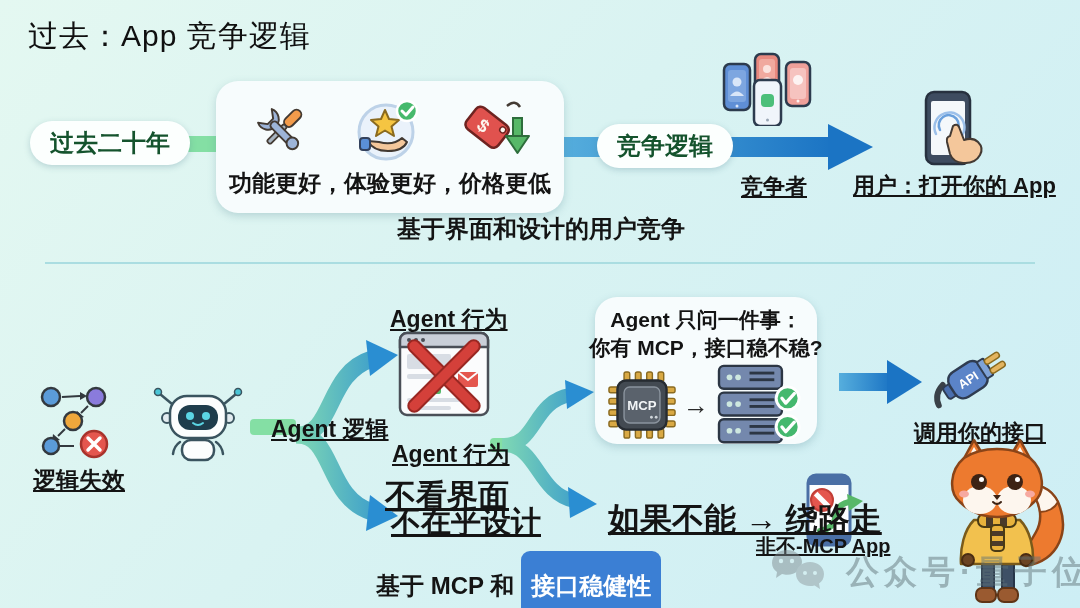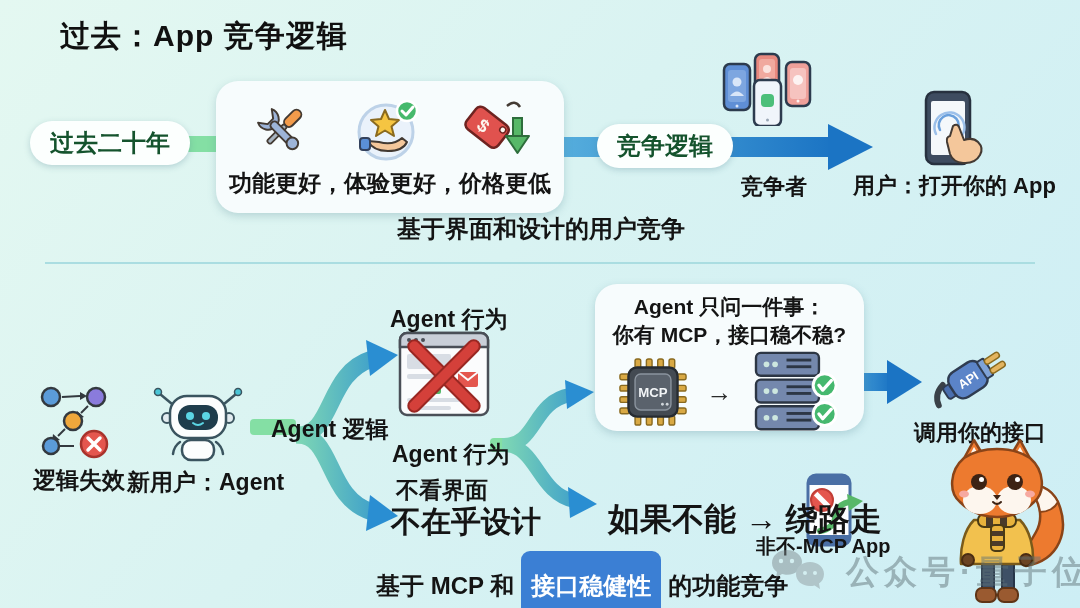--- a/index.html
+++ b/index.html
@@ -1,33 +1,33 @@
 <!DOCTYPE html>
 <html><head>
 <meta charset="utf-8">
 <style>
   * { margin:0; padding:0; box-sizing:border-box; }
   html,body { width:1080px; height:608px; }
   body { font-family:"Liberation Sans","DejaVu Sans",sans-serif; }
   .canvas { position:relative; width:1080px; height:608px; overflow:hidden;
             background:linear-gradient(130deg,#e4f8f1 0%,#d9f3f2 45%,#cdeef5 100%); }
   .abs { position:absolute; }
-  .title { font-size:30px; font-weight:bold; color:#101010; letter-spacing:1px; z-index:3;margin-left:32px; }
+  .title { font-size:30px; font-weight:normal; color:#101010; letter-spacing:1px; z-index:3; }
   .pill { background:#fcfffe; border-radius:24px; padding:6px 20px; font-size:24px; font-weight:bold;
           color:#14532d; box-shadow:0 2px 6px rgba(80,130,145,.3); z-index:3; white-space:nowrap; }
   .card { background:#f7fcfd; border-radius:22px; box-shadow:0 3px 8px rgba(80,130,145,.28); z-index:2; }
-  .lbl { font-weight:bold; color:#141414; white-space:nowrap; z-index:3; }
+  .lbl { font-weight:bold; color:#141414; white-space:nowrap; z-index:3;text-decoration:underline; }
   .stub { background:#84dfa4; border-radius:4px; z-index:1; }
   .divider { background:#aadde1; height:2px; z-index:1; }
   .factors-card { display:flex; flex-direction:column; align-items:center; padding-top:14px; }
   .factors-icons { display:flex; gap:42px; align-items:center; height:72px; }
   .factors-text { font-size:23px; font-weight:bold; color:#141414; margin-top:1px; white-space:nowrap; }
   .mcp-card { display:flex; flex-direction:column; align-items:center; padding-top:9px; }
   .mcp-line { font-size:21px; font-weight:bold; color:#141414; line-height:1.32; white-space:nowrap; }
-  .mcp-row { display:flex; align-items:center; gap:20px; margin-top:3px; }
+  .mcp-row { display:flex; align-items:center; gap:7px; margin-top:3px; }
   .mcp-arrow-glyph { font-size:26px; font-weight:bold; color:#2a2a2a; }
   .caption { font-size:24px; font-weight:bold; color:#141414; white-space:nowrap; z-index:3; }
   .caption2 { display:flex; align-items:center; gap:7px; }
   .hl-pill { background:#3b7fd4; color:#ffffff; border-radius:9px; padding:19px 10px; }
   .watermark { display:flex; align-items:center; gap:20px; opacity:.48; z-index:5; }
   .watermark-text { font-size:33px; font-weight:bold; color:#5f7277; letter-spacing:5px; white-space:nowrap; }
   svg { display:block; }
   .z1 { z-index:1; } .z2 { z-index:2; } .z4 { z-index:4; }
 </style>
 </head>
@@ -161,21 +161,20 @@
       <rect x="20" y="14" width="56" height="42" rx="17" fill="#fcfefe" stroke="#3a545f" stroke-width="2.5"></rect>
       <rect x="28" y="23" width="40" height="25" rx="12" fill="#1e3d4c"></rect>
       <circle cx="40" cy="34" r="4" fill="#5bd6e4"></circle>
         <circle cx="56" cy="34" r="4" fill="#5bd6e4"></circle>
       <path d="M43 41 Q48 45 53 41" stroke="#5bd6e4" stroke-width="2" fill="none" stroke-linecap="round"></path>
       <path d="M30 60 Q24 64 23 72" stroke="#3a545f" stroke-width="2.5" fill="none" stroke-linecap="round"></path>
       <path d="M66 60 Q72 64 73 72" stroke="#3a545f" stroke-width="2.5" fill="none" stroke-linecap="round"></path>
       <rect x="32" y="58" width="32" height="20" rx="9" fill="#fcfefe" stroke="#3a545f" stroke-width="2.5"></rect>
     </svg>
   </span>
-  <div class="abs lbl" style="left:127px;top:467px;font-size:23px">新用户：Agent</div>
 
   <div class="abs stub" style="left:250px;top:419px;width:46px;height:16px"></div>
   <svg class="abs z1" style="left:296px;top:328px" width="155" height="215" viewBox="0 0 155 215">
     <defs>
         <linearGradient id="g-sp1" gradientUnits="userSpaceOnUse" x1="0" y1="0" x2="105" y2="0">
       <stop offset="0" stop-color="#7fd8b4"></stop>
           <stop offset="1" stop-color="#2a8ed2"></stop>
     </linearGradient>
       </defs>
     <path d="M2 107 C38 107 30 45 76 31" stroke="url(#g-sp1)" stroke-width="17" fill="none" stroke-linecap="round"></path>
@@ -204,38 +203,38 @@
         <g transform="rotate(45 46 46)">
             <rect x="-2" y="40" width="96" height="12" rx="6"></rect>
           </g>
         <g transform="rotate(-45 46 46)">
             <rect x="-2" y="40" width="96" height="12" rx="6"></rect>
           </g>
       </g>
     </svg>
   </span>
   <div class="abs lbl" style="left:392px;top:439px;font-size:23px">Agent 行为</div>
-  <div class="abs lbl" style="left:396px;top:475px;font-size:23px">不看界面</div>
+  <div class="abs lbl" style="left:385px;top:475px;font-size:31px">不看界面</div>
   <div class="abs lbl" style="left:391px;top:502px;font-size:30px">不在乎设计</div>
 
   <div class="abs stub" style="left:490px;top:438px;width:26px;height:14px"></div>
   <svg class="abs z1" style="left:502px;top:376px" width="115" height="150" viewBox="0 0 115 150">
     <defs>
         <linearGradient id="g-sp2" gradientUnits="userSpaceOnUse" x1="0" y1="0" x2="100" y2="0">
       <stop offset="0" stop-color="#7fd8b4"></stop>
           <stop offset="1" stop-color="#2a8ed2"></stop>
     </linearGradient>
       </defs>
     <path d="M2 69 C35 69 30 26 68 19" stroke="url(#g-sp2)" stroke-width="14" fill="none" stroke-linecap="round"></path>
     <path d="M2 69 C35 69 35 117 72 125" stroke="url(#g-sp2)" stroke-width="14" fill="none" stroke-linecap="round"></path>
     <polygon points="63,4 92,16 65,33" fill="#2a8ed2"></polygon>
     <polygon points="66,111 95,128 68,142" fill="#2a8ed2"></polygon>
   </svg>
 
-  <div class="abs card mcp-card" style="left:595px;top:284px;width:269px;height:147px">
+  <div class="abs card mcp-card" style="left:595px;top:297px;width:222px;height:147px">
     <div class="mcp-line">Agent 只问一件事：</div>
     <div class="mcp-line">你有 MCP，接口稳不稳?</div>
     <div class="mcp-row">
       <span>
         <svg width="68" height="68" viewBox="0 0 72 72">
           <g fill="#d9a944" stroke="#8a6a1f" stroke-width="1.5">
             <rect x="17" y="1" width="6" height="10" rx="2"></rect>
               <rect x="29" y="1" width="6" height="10" rx="2"></rect>
               <rect x="41" y="1" width="6" height="10" rx="2"></rect>
               <rect x="53" y="1" width="6" height="10" rx="2"></rect>
@@ -324,21 +323,20 @@
         </g>
       <path d="M20 58 q14 -2 16 -16 q2 -11 13 -13" stroke="#57b868" stroke-width="6" fill="none" stroke-linecap="round"></path>
       <polygon points="47,21 63,28 49,38" fill="#57b868"></polygon>
     </svg>
   </span>
   <div class="abs lbl" style="left:756px;top:533px;font-size:20px">非不-MCP App</div>
 
   <div class="abs caption caption2" style="left:376px;top:551px">
     <span>基于 MCP 和</span>
     <span class="hl-pill">接口稳健性</span>
-    <span>的功能竞争</span>
   </div>
 
   <span class="abs z4" style="left:934px;top:438px">
     <svg width="140" height="170" viewBox="0 0 140 170">
       <path d="M92 128 C126 122 136 92 124 64 C117 50 102 44 94 50 C106 62 110 80 102 94 C96 106 88 114 80 118 Z" fill="#ed7a2f" stroke="#8a4418" stroke-width="2.5" stroke-linejoin="round"></path>
       <path d="M124 64 C117 50 102 44 94 50 C101 57 105 65 106 74 C114 74 121 70 124 64 Z" fill="#fdf6ee" stroke="#8a4418" stroke-width="2"></path>
       <rect x="48" y="122" width="12" height="32" fill="#3e5066" stroke="#263549" stroke-width="2"></rect>
       <rect x="68" y="122" width="12" height="32" fill="#3e5066" stroke="#263549" stroke-width="2"></rect>
       <rect x="42" y="150" width="20" height="14" rx="6" fill="#9a5a30" stroke="#5f3416" stroke-width="2"></rect>
       <rect x="64" y="150" width="20" height="14" rx="6" fill="#9a5a30" stroke="#5f3416" stroke-width="2"></rect>

